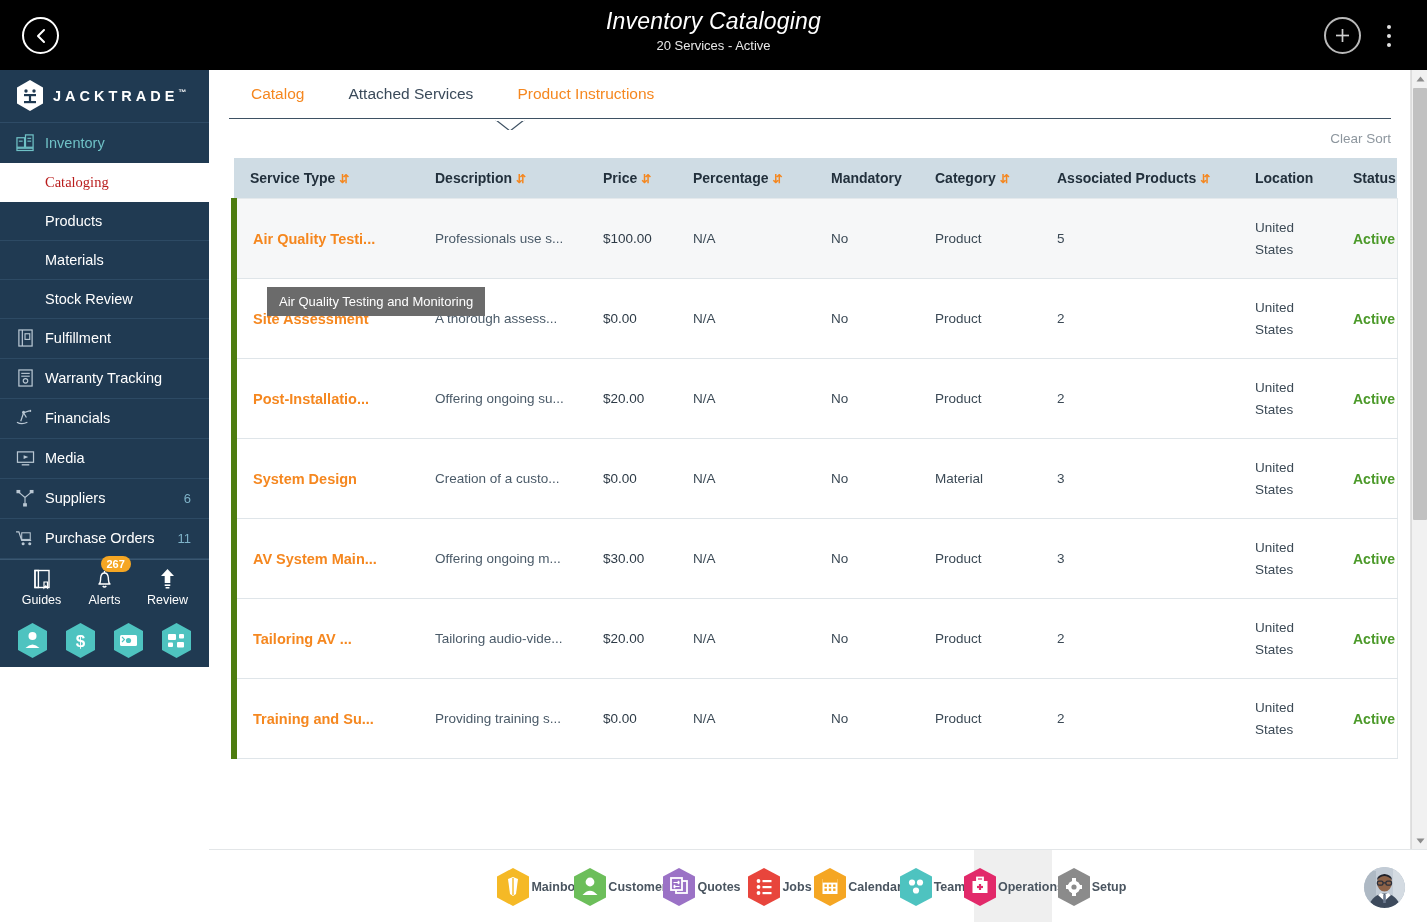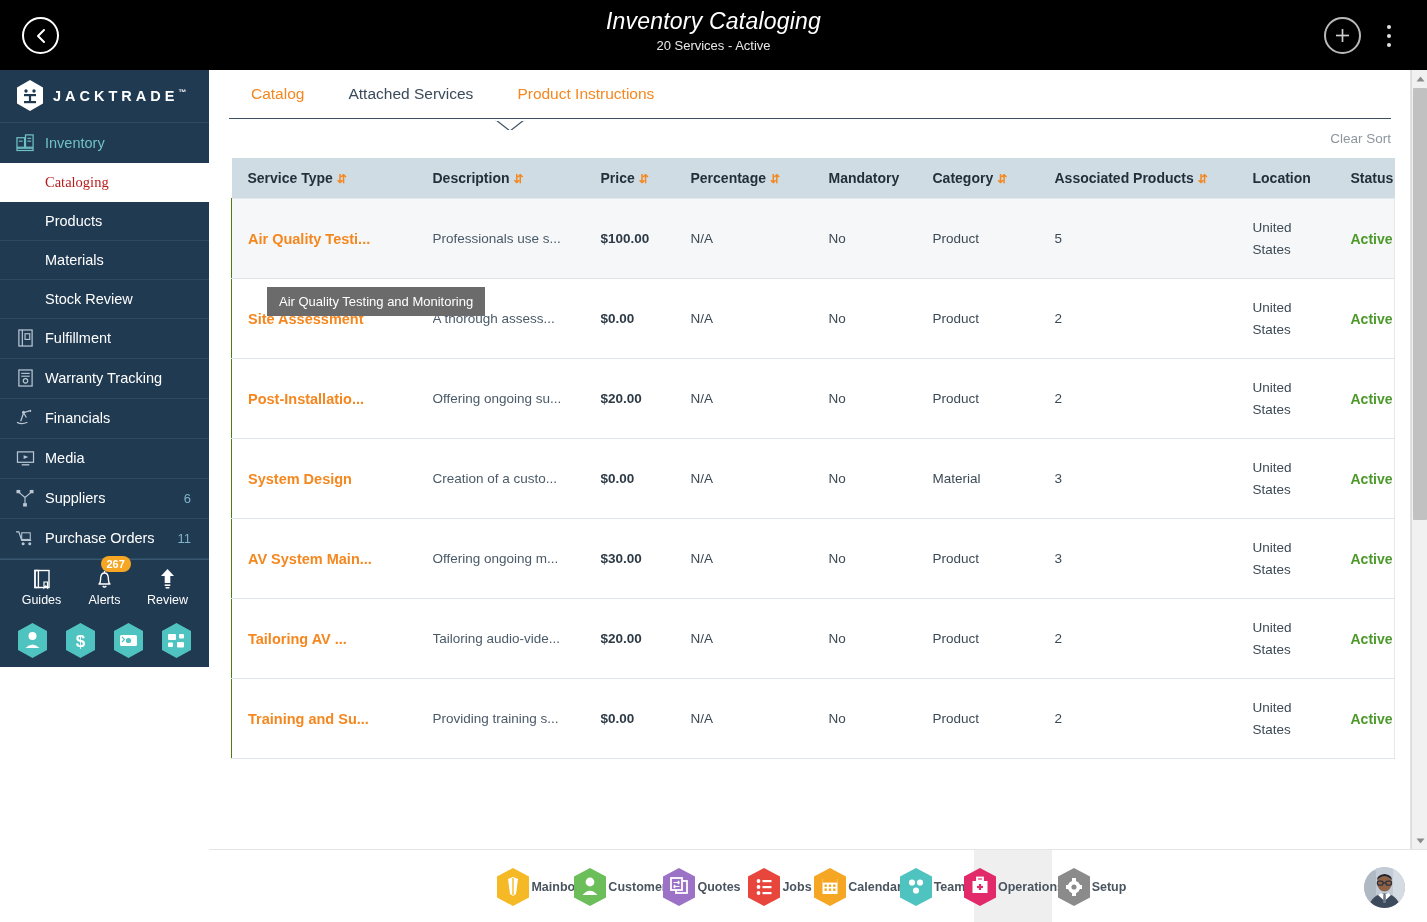--- a/index.html
+++ b/index.html
@@ -155,32 +155,32 @@
     background: #cfdce4; color: #22303c; font-size: 14px; font-weight: bold;
     text-align: left; padding: 12px 6px 12px 16px; white-space: nowrap;
   }
   .sort-ico { color: #f5871f; font-size: 12px; margin-left: 4px; letter-spacing: -1px; }
   tbody td {
     font-size: 13.5px; color: #3c4a56; padding: 14px 6px 14px 16px;
     vertical-align: middle; border-bottom: 1px solid #dfe5e9;
     height: 80px;
   }
   tbody tr:first-child td { background: #f6f7f8; }
-  tbody tr td:first-child { border-left: 1px solid #4d7c0f; }
+  tbody tr td:first-child { border-left: 6px solid #4d7c0f; }
   tbody tr td:last-child { border-right: 1px solid #e4e9ec; }
   tbody tr:first-child td { border-top: 1px solid #e4e9ec; }
   .cell-name {
     color: #f5871f; font-weight: bold; font-size: 14.5px;
     white-space: nowrap; overflow: hidden; text-overflow: ellipsis;
     cursor: pointer;
   }
   .cell-desc {
     color: #4a5a68; white-space: nowrap; overflow: hidden; text-overflow: ellipsis;
   }
-  .cell-price { font-weight: bold; color: #2d3a46; }
+  .cell-price { font-weight: normal; color: #2d3a46; }
   .cell-status { color: #4c9a2a; font-weight: bold; font-size: 14px; }
   .cell-loc { line-height: 22px; }
 
   
   col.c1 { width: 185px; } col.c2 { width: 168px; } col.c3 { width: 90px; }
   col.c4 { width: 138px; } col.c5 { width: 104px; } col.c6 { width: 122px; }
   col.c7 { width: 198px; } col.c8 { width: 98px; } col.c9 { width: 60px; }
 
   
   .tooltip {

